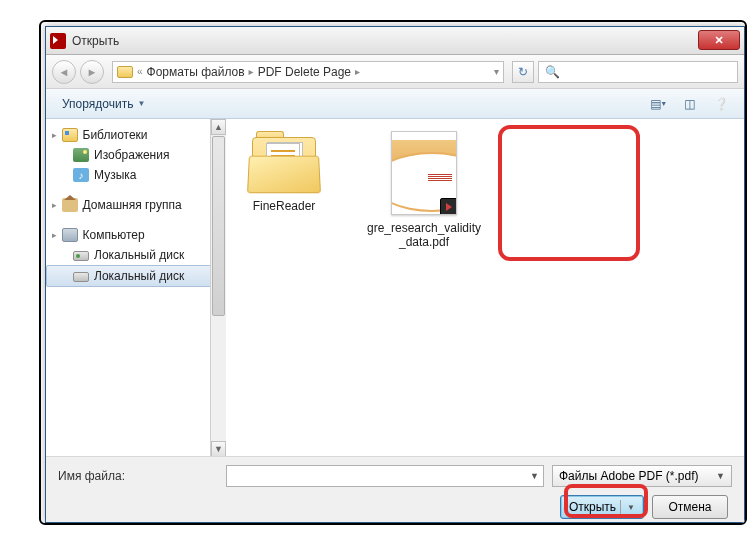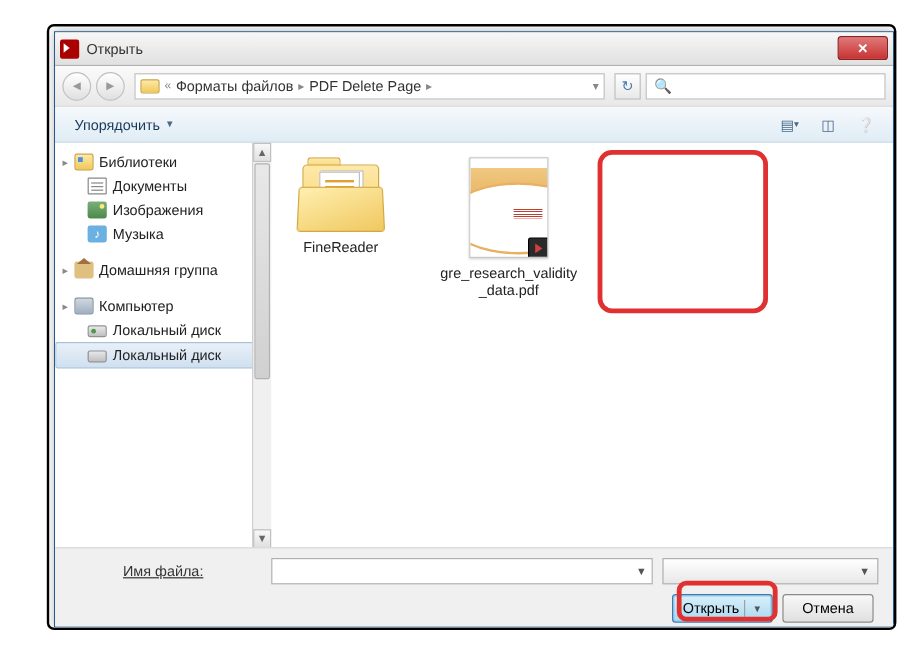--- a/index.html
+++ b/index.html
@@ -62,21 +62,21 @@
 .pdf-band { position: absolute; left: 0; top: 8px; right: 0; height: 30px; background: linear-gradient(#f0c880,#e8b060); }
 .pdf-curve { position: absolute; left: -20px; top: 20px; width: 120px; height: 60px; border: 2px solid #e8b060; border-radius: 50%; background: #fff; }
 .pdf-text { position: absolute; right: 4px; top: 42px; width: 24px; height: 8px; background: repeating-linear-gradient(#c04030 0 1px, transparent 1px 2px); }
 .pdf-badge { position: absolute; right: -2px; bottom: -2px; width: 18px; height: 18px; background: #2a2a2a; border: 1px solid #000; border-radius: 2px; display:flex;align-items:center;justify-content:center;}
 .pdf-badge::after { content:""; width:0;height:0;border-left:6px solid #d04040;border-top:4px solid transparent;border-bottom:4px solid transparent; }
 .highlight { position: absolute; border: 4px solid #e03030; border-radius: 12px; pointer-events: none; }
 .hl-file { left: 452px; top: 98px; width: 142px; height: 136px; }
 .hl-open { left: 518px; top: 457px; width: 84px; height: 34px; border-radius: 8px; }
 .footer { position: absolute; left: 0; right: 0; bottom: 0; height: 66px; background: #f0f0f0; border-top: 1px solid #d8d8d8; padding: 8px 12px; }
 .row1 { display: flex; align-items: center; gap: 8px; margin-bottom: 8px; }
-.lbl { font-size: 12px; color: #333; width: 160px; text-align: center; padding-right: 4px; text-decoration: underline; }
+.lbl { font-size: 12px; color: #333; width: 160px; text-align: left; padding-right: 4px; }
 .fname { flex: 1; height: 22px; border: 1px solid #b0b0b0; background: #fff; display: flex; align-items: center; position: relative; }
 .fname .drop { position: absolute; right: 4px; font-size: 9px; color: #555; }
 .filter { width: 180px; height: 22px; border: 1px solid #b0b0b0; background: linear-gradient(#fff,#e8e8e8); display: flex; align-items: center; padding: 0 6px; font-size: 12px; position: relative; }
 .filter .drop { position: absolute; right: 6px; font-size: 9px; color: #555; }
 .row2 { display: flex; justify-content: flex-end; gap: 8px; padding-right: 4px; }
 .btn { min-width: 76px; height: 24px; border: 1px solid #8a8a8a; background: linear-gradient(#f8f8f8,#e0e0e0); border-radius: 3px; font-size: 12px; display: flex; align-items: center; justify-content: center; gap: 2px; padding: 0 8px; }
 .btn.primary { border: 1px solid #3a7ab0; background: linear-gradient(#daf0fa,#a8d8f0); box-shadow: inset 0 0 0 1px #8ac8e8; }
 .btn .drop { font-size: 8px; color: #555; margin-left: 2px; border-left: 1px solid #a0a0a0; padding-left: 6px; height: 14px; display: flex; align-items: center; }
 </style>
 </head>
@@ -125,25 +125,20 @@
 
   <div class="body">
     <div class="sidebar">
       <div class="side-item root">
             <span style="color:#888;font-size:9px">▸</span>
             <div class="si-icon ic-lib"></div>
             <span>Библиотеки</span>
           </div>
       <div class="side-item">
             <span style="width:10px"></span>
-            <div class="si-icon ic-doc"></div>
-            <span>Документы</span>
-          </div>
-      <div class="side-item">
-            <span style="width:10px"></span>
             <div class="si-icon ic-img"></div>
             <span>Изображения</span>
           </div>
       <div class="side-item">
             <span style="width:10px"></span>
             <div class="si-icon ic-music">♪</div>
             <span>Музыка</span>
           </div>
       <div class="side-gap"></div>
       <div class="side-item root">
@@ -197,20 +192,21 @@
     </div>
   </div>
 
   <div class="footer">
     <div class="row1">
       <div class="lbl">Имя файла:</div>
       <div class="fname">
             <span class="drop">▼</span>
           </div>
       <div class="filter">
+            <span>Файлы Adobe PDF (*.pdf)</span>
             <span class="drop">▼</span>
           </div>
     </div>
     <div class="row2">
       <div class="btn primary">
             <span>Открыть</span>
             <span class="drop">▼</span>
           </div>
       <div class="btn">
             <span>Отмена</span>

